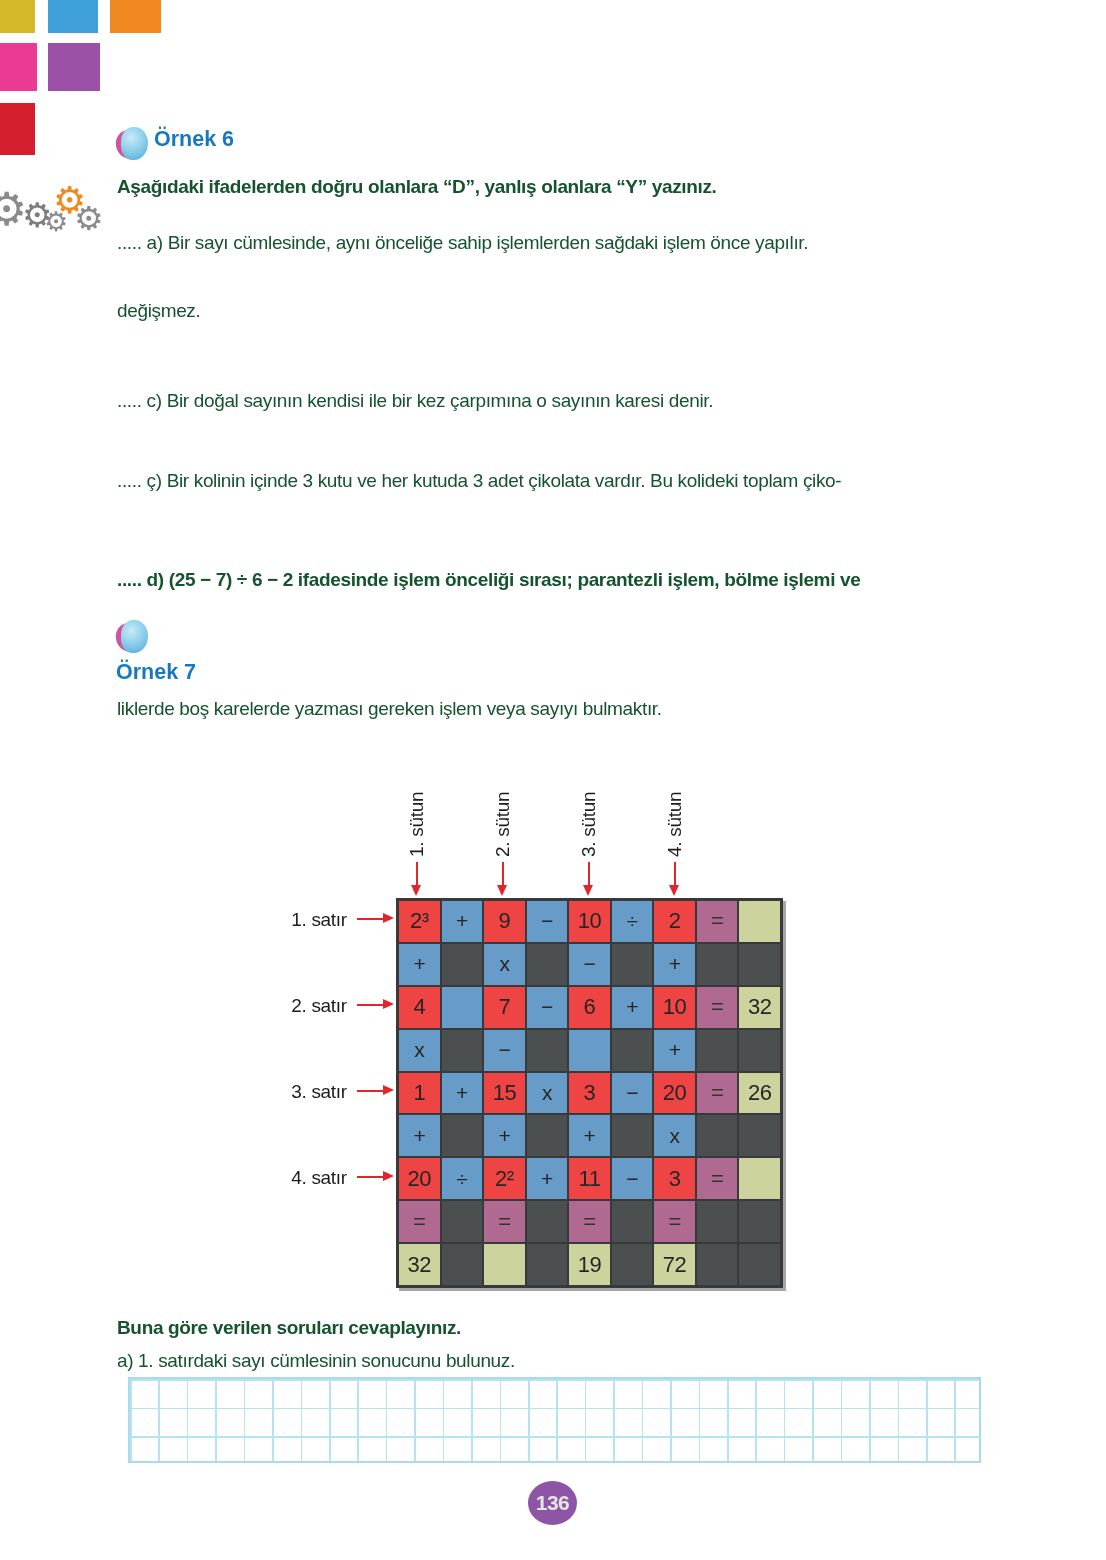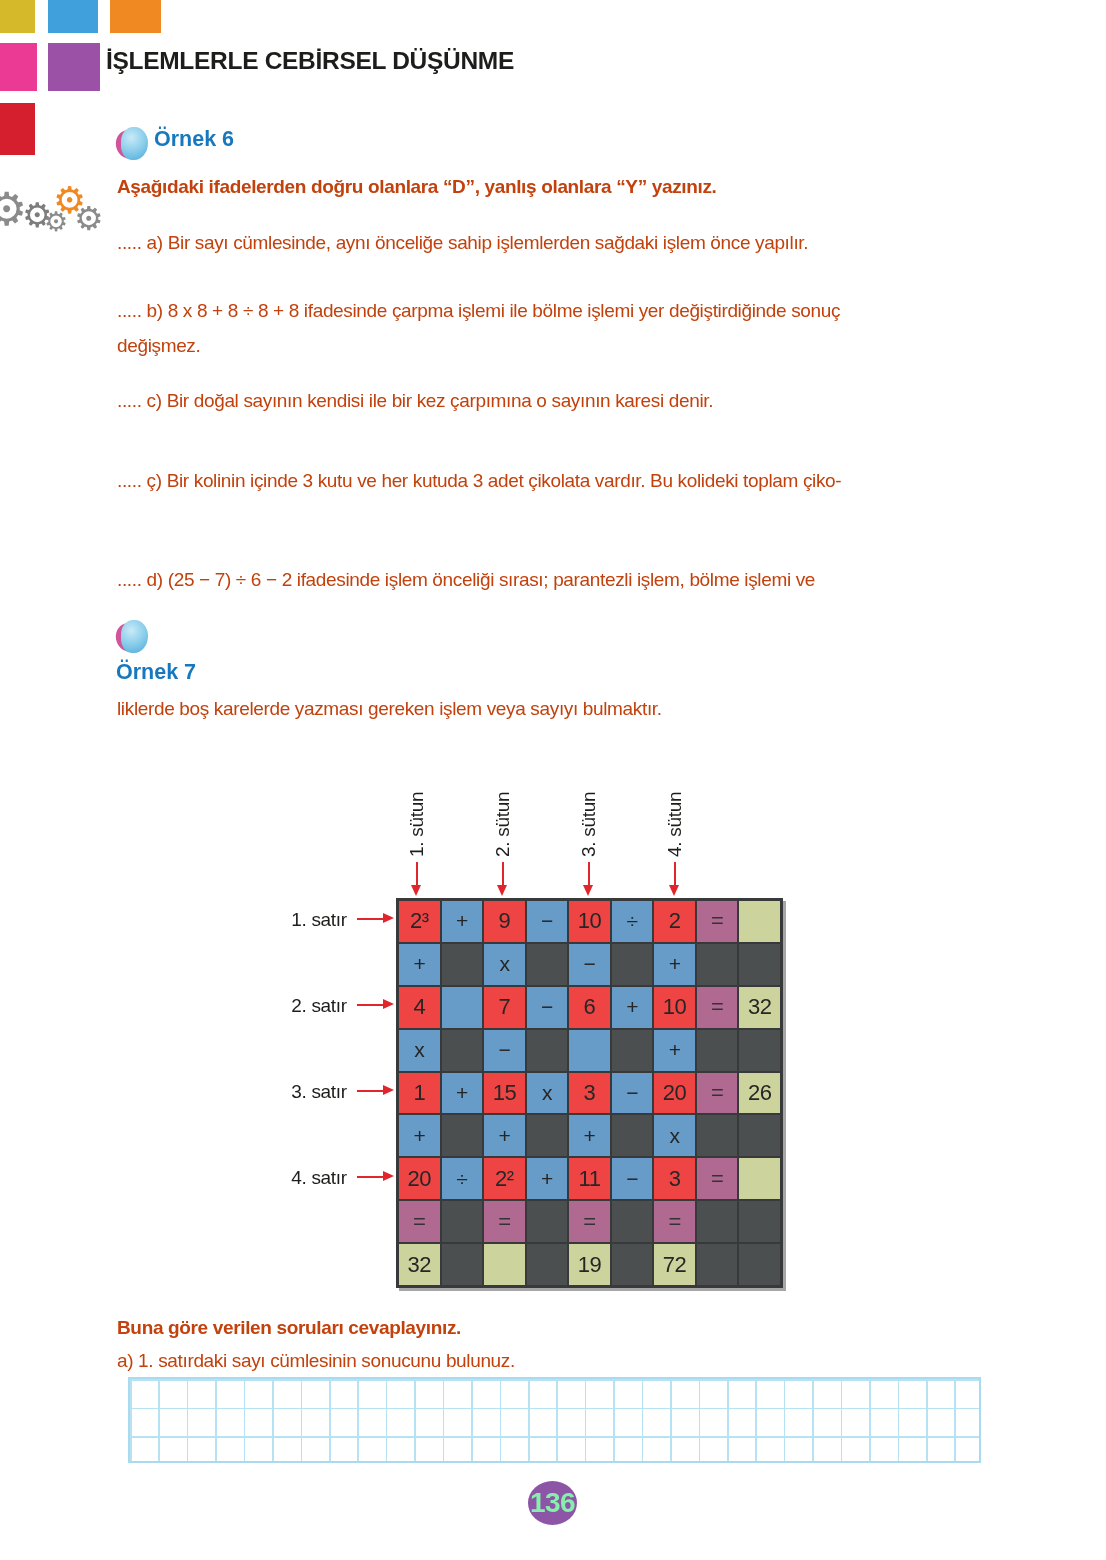--- a/index.html
+++ b/index.html
@@ -28,21 +28,21 @@
     background:#d0549b;border-radius:50%;transform:rotate(-18deg);
   }
   .ornek-icon .drop{
     position:absolute;left:5px;top:0;width:27px;height:33px;
     background:radial-gradient(circle at 38% 32%, #c9eaf7 0%, #8fd0ec 45%, #4aa8d8 100%);
     border-radius:48% 52% 55% 45%;
   }
   .ornek-label{font-size:21.5px;font-weight:bold;color:#1878bd;}
   
   .txt{
-    position:absolute;font-size:19px;line-height:34.5px;color:#c2410c;
+    position:absolute;font-size:19px;line-height:34.5px;color:#14532d;
     letter-spacing:-0.35px;white-space:nowrap;
   }
   .bold{font-weight:bold;}
   
   .op-grid{
     position:absolute;left:396px;top:898px;width:387px;height:390px;
     display:grid;grid-template-columns:repeat(9,1fr);grid-template-rows:repeat(9,1fr);
     border:2.5px solid #37393b;background:#37393b;
     box-shadow:3px 3px 0 rgba(150,150,150,.85);
     box-sizing:border-box;
@@ -85,21 +85,21 @@
     box-sizing:border-box;border:2px solid #a9daf0;background:#ffffff;
     background-image:
       repeating-linear-gradient(to right,#b7e2f4 0 1.6px,transparent 1.6px 28.43px),
       repeating-linear-gradient(to bottom,#b7e2f4 0 1.6px,transparent 1.6px 28.66px);
   }
   
   .page-badge{
     position:absolute;left:528px;top:1481px;width:49px;height:44px;
     background:#8d55a5;border-radius:50%;
     display:flex;align-items:center;justify-content:center;
-    color:#86efac;font-size:28px;font-weight:bold;letter-spacing:-0.5px;
+    color:#e5e5e5;font-size:21px;font-weight:bold;letter-spacing:-0.5px;
   }
 </style>
 </head>
 <body>
 
 <div class="page">
 
   <div>
     <span class="sq" style="left:-14px;top:-17px;width:49px;height:50px;background:#d6b92b;"></span>
     <span class="sq" style="left:48px;top:-17px;width:50px;height:50px;background:#3fa0dc;"></span>
@@ -110,46 +110,44 @@
   </div>
 
   <div>
     <span class="gear" style="left:-14px;top:186px;font-size:46px;color:#8b8b8b;">⚙</span>
     <span class="gear" style="left:22px;top:198px;font-size:34px;color:#7d7d7d;">⚙</span>
     <span class="gear" style="left:44px;top:208px;font-size:27px;color:#8b8b8b;">⚙</span>
     <span class="gear" style="left:53px;top:182px;font-size:37px;color:#f08921;">⚙</span>
     <span class="gear" style="left:74px;top:202px;font-size:33px;color:#8b8b8b;">⚙</span>
   </div>
 
-  <h1 class="page-title">İŞLEMLERLE CEBİRSEL DÜŞÜNME</h1>
 
   <div class="ornek-head" style="left:116px;top:127px;">
     <span class="ornek-icon">
         <span class="crescent"></span>
         <span class="drop"></span>
       </span>
     <span class="ornek-label">Örnek 6</span>
   </div>
 
   <div class="txt bold" style="left:117px;top:170px;">Aşağıdaki ifadelerden doğru olanlara “D”, yanlış olanlara “Y” yazınız.</div>
 
   <div class="txt" style="left:117px;top:226px;">
     <div>..... a) Bir sayı cümlesinde, aynı önceliğe sahip işlemlerden sağdaki işlem önce yapılır.</div>
   </div>
   <div class="txt" style="left:117px;top:294px;">
-    <div>..... b) 8 x 8 + 8 ÷ 8 + 8 ifadesinde çarpma işlemi ile bölme işlemi yer değiştirdiğinde sonuç</div>
     <div>değişmez.</div>
   </div>
   <div class="txt" style="left:117px;top:384px;">
     <div>..... c) Bir doğal sayının kendisi ile bir kez çarpımına o sayının karesi denir.</div>
   </div>
   <div class="txt" style="left:117px;top:464px;">
     <div>..... ç) Bir kolinin içinde 3 kutu ve her kutuda 3 adet çikolata vardır. Bu kolideki toplam çiko-</div>
   </div>
-  <div class="txt" style="left:117px;top:563px;">
+  <div class="txt" style="left:117px;top:563px;font-weight:bold;">
     <div>..... d) (25 − 7) ÷ 6 − 2 ifadesinde işlem önceliği sırası; parantezli işlem, bölme işlemi ve</div>
   </div>
 
   <div class="ornek-head" style="left:116px;top:620px;flex-direction:column;">
     <span class="ornek-icon">
         <span class="crescent"></span>
         <span class="drop"></span>
       </span>
     <span class="ornek-label">Örnek 7</span>
   </div>

